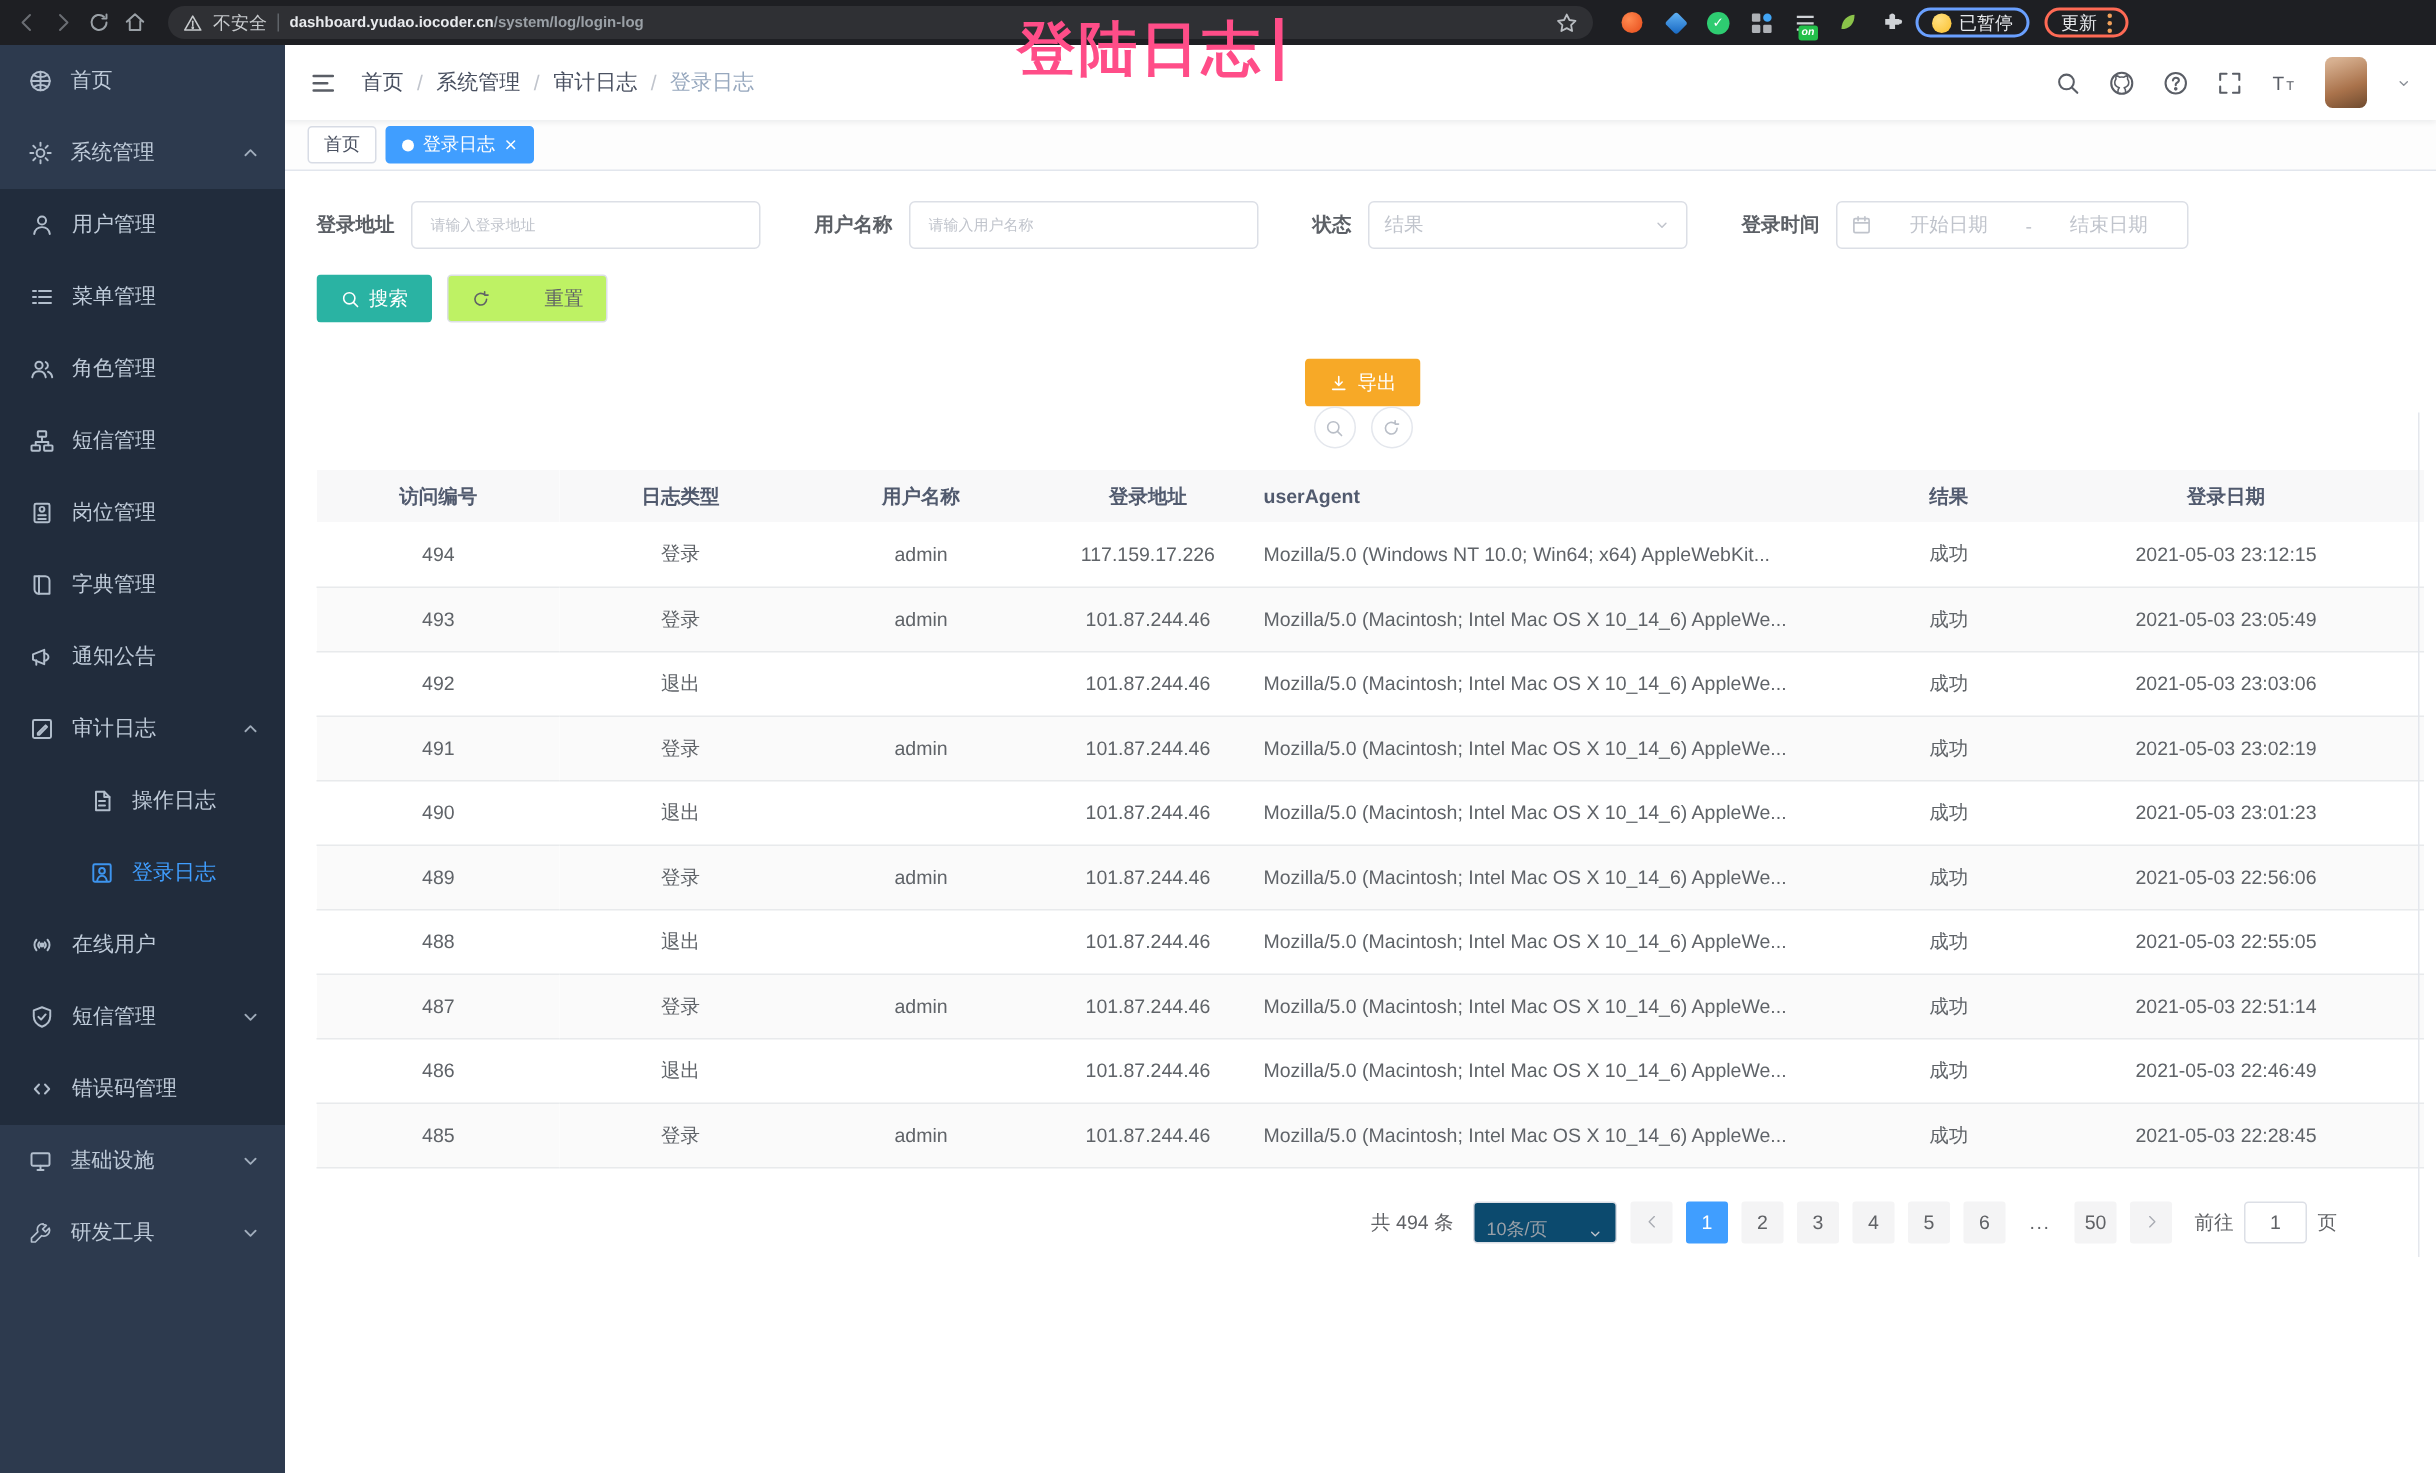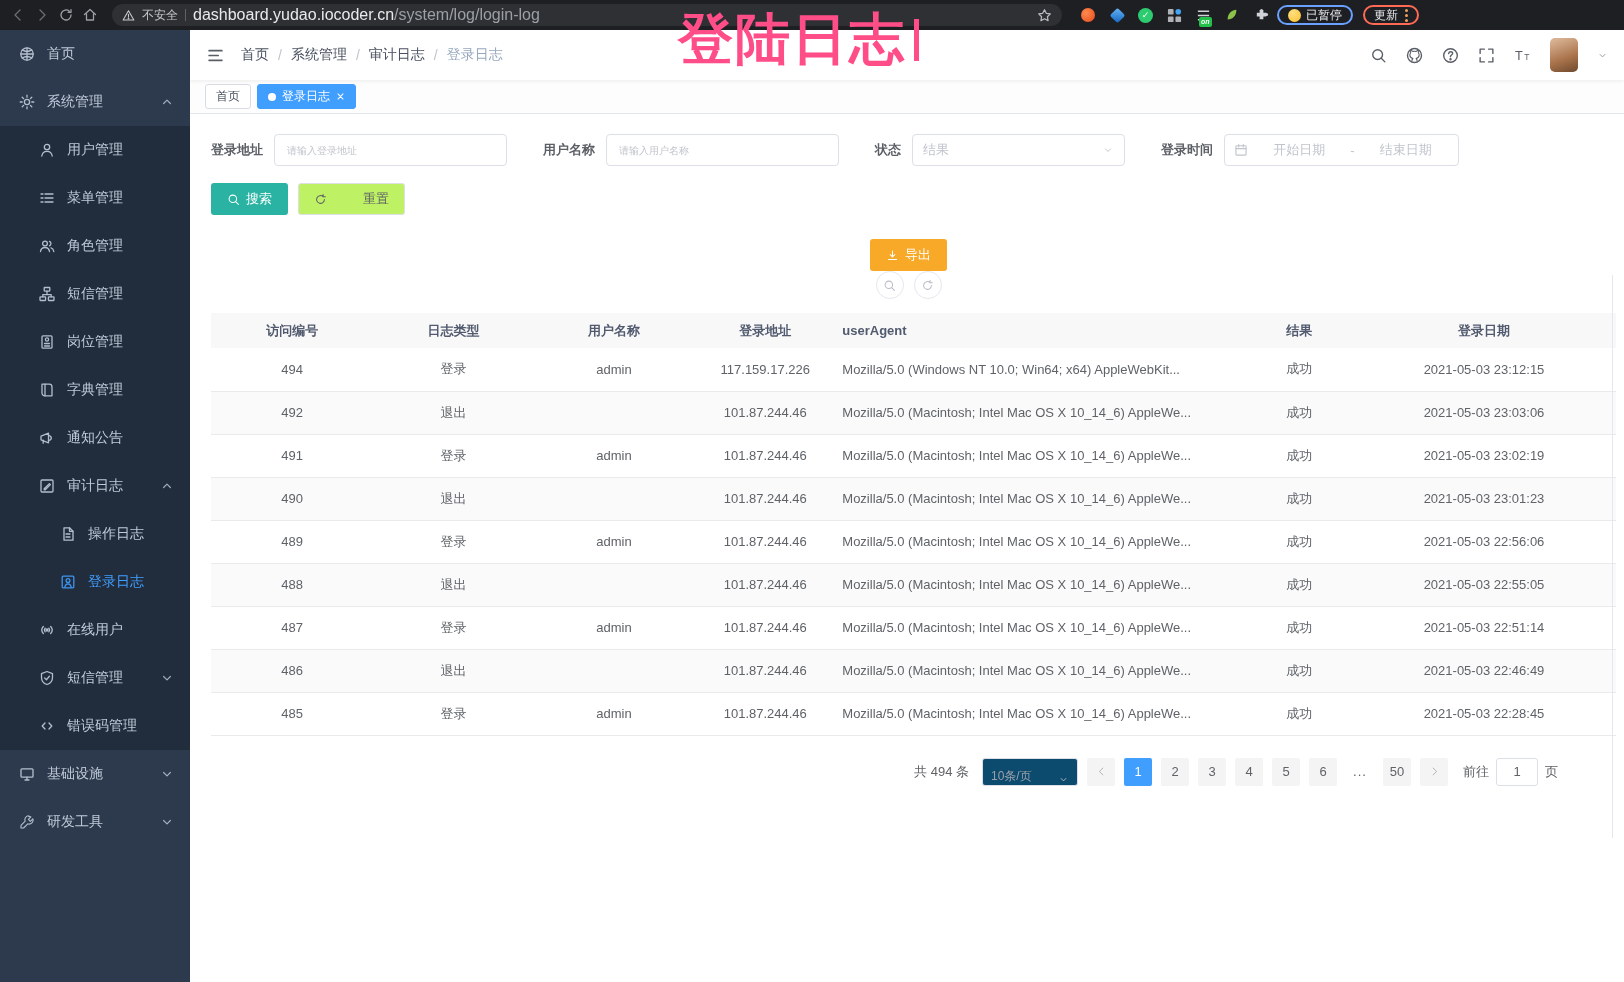--- a/index.html
+++ b/index.html
@@ -13,21 +13,21 @@
   .ic svg{width:100%;height:100%;display:block;}
 
   
   .browser-bar{height:30px;background:#1e1f23;display:flex;align-items:center;padding:0 10px;gap:8px;}
   .bnav{width:16px;height:16px;color:#9aa0a6;flex:0 0 auto;}
   .bnav.dim{color:#6b6e74;}
   .omnibox{flex:1;max-width:950px;height:22px;background:#2f3034;border-radius:12px;display:flex;align-items:center;gap:7px;padding:0 10px;margin-left:6px;}
   .omni-warn{width:13px;height:13px;color:#c7cacd;}
   .omni-sec{color:#c7cacd;font-size:12px;white-space:nowrap;}
   .omni-div{width:1px;height:12px;background:#5f6368;}
-  .omni-url{font-size:16px;white-space:nowrap;overflow:hidden;}
+  .omni-url{font-size:10px;white-space:nowrap;overflow:hidden;font-weight:bold;}
   .omni-host{color:#e8eaed;}
   .omni-path{color:#9aa0a6;}
   .omni-star{margin-left:auto;width:15px;height:15px;color:#b9bdc2;}
   .ext-row{display:flex;align-items:center;gap:13px;margin-left:10px;}
   .ext{width:16px;height:16px;position:relative;display:flex;align-items:center;justify-content:center;}
   .ext-orange{width:14px;height:14px;border-radius:50%;background:radial-gradient(circle at 35% 35%,#ff8a50,#e64a19);}
   .ext-gem{width:11px;height:11px;background:linear-gradient(135deg,#64b5f6,#1565c0);transform:rotate(45deg);border-radius:2px;}
   .ext-greenc{width:15px;height:15px;border-radius:50%;background:#2ecc71;color:#fff;font-size:9px;display:flex;align-items:center;justify-content:center;font-weight:bold;}
   .ext-grid{color:#aeb1b6;}
   .ext-badge{position:absolute;left:4px;bottom:-4px;background:#23c04a;color:#fff;font-size:7px;line-height:8px;padding:1px 2px;border-radius:2px;font-weight:bold;}
@@ -47,21 +47,21 @@
      radial-gradient(circle at 50% 38%,#f6dde6 0 34%,transparent 35%),
      radial-gradient(circle at 36% 16%,#eeb7c9 0 14%,transparent 15%),
      radial-gradient(circle at 64% 16%,#eeb7c9 0 14%,transparent 15%),
      linear-gradient(135deg,#4a3b55,#1d2430);}
   .logo-title{color:#fff;font-size:14px;font-weight:bold;letter-spacing:.5px;}
   .menu-item{height:48px;display:flex;align-items:center;font-size:14px;color:#bfcbd9;cursor:pointer;}
   .menu-item.dark{background:var(--submenu-bg);}
   .menu-item.active{color:var(--accent);}
   .mi-ic{width:16px;height:16px;margin-right:12px;flex:0 0 auto;opacity:.92;}
   .level-0{padding-left:19px;}
-  .level-1{padding-left:39px;}
+  .level-1{padding-left:20px;}
   .level-2{padding-left:60px;}
   .mi-arrow{width:12px;height:12px;margin-left:auto;margin-right:17px;opacity:.8;}
 
   
   .main{position:absolute;left:190px;top:30px;right:0;bottom:0;background:#fff;overflow:hidden;}
   .navbar{height:50px;display:flex;align-items:center;padding:0 16px;box-shadow:0 1px 4px rgba(0,21,41,.08);position:relative;z-index:3;background:#fff;}
   .hamburger{width:19px;height:17px;color:#5a5e66;margin-right:16px;}
   .breadcrumb{display:flex;align-items:center;gap:9px;font-size:14px;color:#495060;}
   .bc-sep{color:#c0c4cc;}
   .bc-last{color:#97a8be;}
@@ -113,21 +113,21 @@
   .pg-size{width:96px;height:28px;border:1px solid #dcdfe6;border-radius:3px;display:flex;align-items:flex-end;padding:0 8px;color:#9aa0a8;font-size:12px;cursor:pointer;background:#0c4a6e;}
   .pg-size .sel-caret{width:11px;height:11px;}
   .page-btn{min-width:28px;height:28px;border-radius:2px;background:#f4f4f5;color:#606266;display:flex;align-items:center;justify-content:center;padding:0 4px;cursor:pointer;font-size:13px;}
   .page-btn.arrow .ic{width:11px;height:11px;color:#a8abb2;}
   .page-btn.active{background:var(--accent);color:#fff;}
   .page-ellipsis{background:none;color:#606266;letter-spacing:1px;}
   .pg-goto{display:flex;align-items:center;gap:7px;margin-left:6px;}
   .goto-input{width:42px;height:28px;border:1px solid #dcdfe6;border-radius:3px;text-align:center;font-size:13px;color:#606266;outline:none;font-family:inherit;}
 
   .watermark{position:absolute;left:678px;top:12px;z-index:60;display:flex;align-items:center;gap:8px;pointer-events:none;}
-  .watermark-text{font-size:55px;font-weight:bold;color:var(--watermark);letter-spacing:2px;line-height:1;}
+  .watermark-text{font-size:39px;font-weight:bold;color:var(--watermark);letter-spacing:2px;line-height:1;}
   .watermark-bar{width:5px;height:42px;background:var(--watermark);}
 
   .v-edge{position:absolute;right:11px;top:245px;height:563px;border-right:1px solid #e4e7ed;}
 </style>
 </head>
 <body>
 
 <div class="browser-bar">
   <span class="ic bnav dim">
       <svg viewBox="0 0 16 16" fill="none" stroke="currentColor" stroke-width="1.3" stroke-linecap="round" stroke-linejoin="round">
@@ -580,20 +580,29 @@
           <tr>
             <td>494</td>
             <td>登录</td>
             <td>admin</td>
             <td>117.159.17.226</td>
             <td class="ua">Mozilla/5.0 (Windows NT 10.0; Win64; x64) AppleWebKit...</td>
             <td>成功</td>
             <td>2021-05-03 23:12:15</td>
           </tr>
           <tr>
+            <td>493</td>
+            <td>登录</td>
+            <td>admin</td>
+            <td>101.87.244.46</td>
+            <td class="ua">Mozilla/5.0 (Macintosh; Intel Mac OS X 10_14_6) AppleWe...</td>
+            <td>成功</td>
+            <td>2021-05-03 23:05:49</td>
+          </tr>
+          <tr>
             <td>492</td>
             <td>退出</td>
             <td></td>
             <td>101.87.244.46</td>
             <td class="ua">Mozilla/5.0 (Macintosh; Intel Mac OS X 10_14_6) AppleWe...</td>
             <td>成功</td>
             <td>2021-05-03 23:03:06</td>
           </tr>
           <tr>
             <td>491</td>

